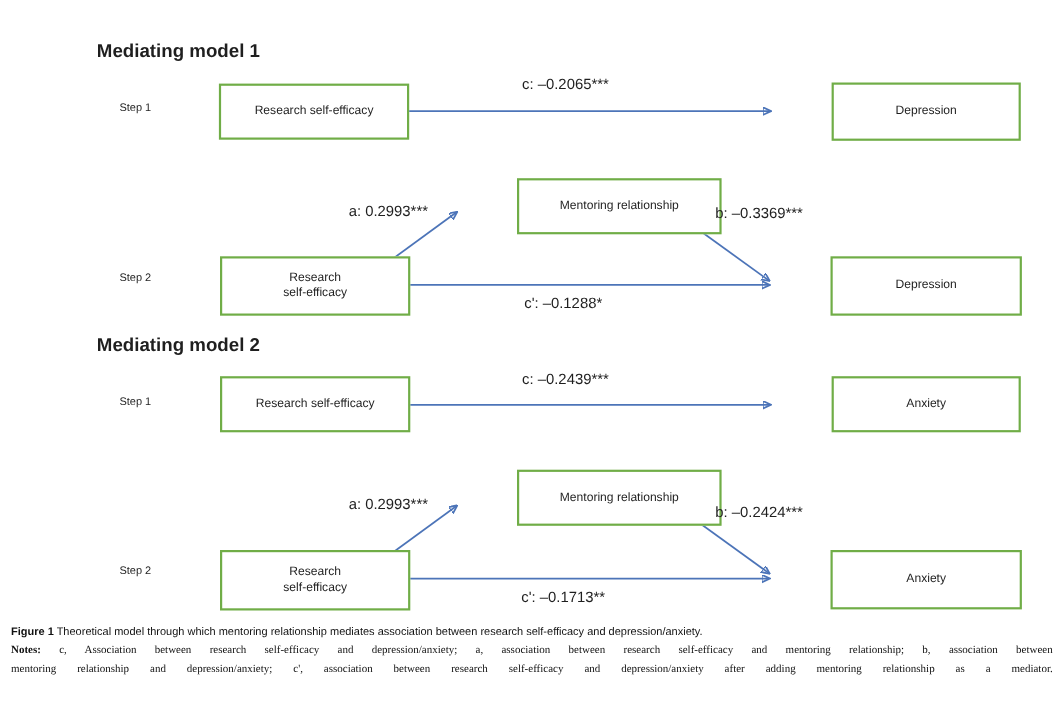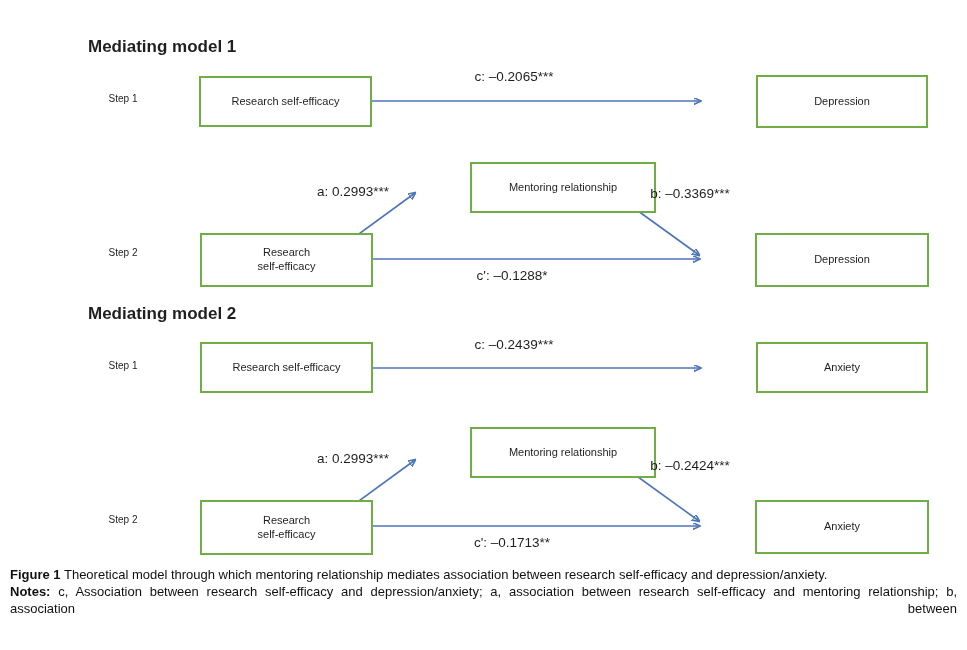--- a/index.html
+++ b/index.html
@@ -35,23 +35,23 @@
     position:absolute;left:92px;width:62px;
     font-size:10px;text-align:center;
   }
   .path-label{
     position:absolute;
     font-size:13.5px;white-space:nowrap;
     transform:translateX(-50%);
   }
   .caption{
     position:absolute;left:10px;top:566px;width:947px;
-    font-size:13px;line-height:17px;color:#111;
+    font-size:10px;line-height:17px;color:#111;
   }
-  .caption .jline{text-align:justify;text-align-last:justify;}
+  .caption .jline{text-align:justify;text-align-last:justify;font-family:Liberation Serif, serif;}
   .caption b{font-weight:bold;}
 </style>
 </head>
 <body>
 
 <div class="canvas">
 
   <svg class="arrow-layer" width="967" height="650" viewBox="0 0 967 650">
     <defs>
       <marker id="ah" markerWidth="8" markerHeight="8" refX="6.5" refY="3.5" orient="auto" markerUnits="userSpaceOnUse">
@@ -116,15 +116,16 @@
     <span><span>Research</span><br><span>self-efficacy</span></span>
   </div>
   <div class="path-label" style="left:512px;top:535px">c': –0.1713**</div>
   <div class="node" style="left:707px;top:500px;width:174px;height:54px">
     <span>Anxiety</span>
   </div>
 
   <div class="caption">
     <div><b>Figure 1</b><span> Theoretical model through which mentoring relationship mediates association between research self-efficacy and depression/anxiety.</span></div>
     <div class="jline"><b>Notes:</b><span> c, Association between research self-efficacy and depression/anxiety; a, association between research self-efficacy and mentoring relationship; b, association between</span></div>
+    <div class="jline"><span>mentoring relationship and depression/anxiety; c', association between research self-efficacy and depression/anxiety after adding mentoring relationship as a mediator.</span></div>
   </div>
 
 </div>
 
 </body></html>

